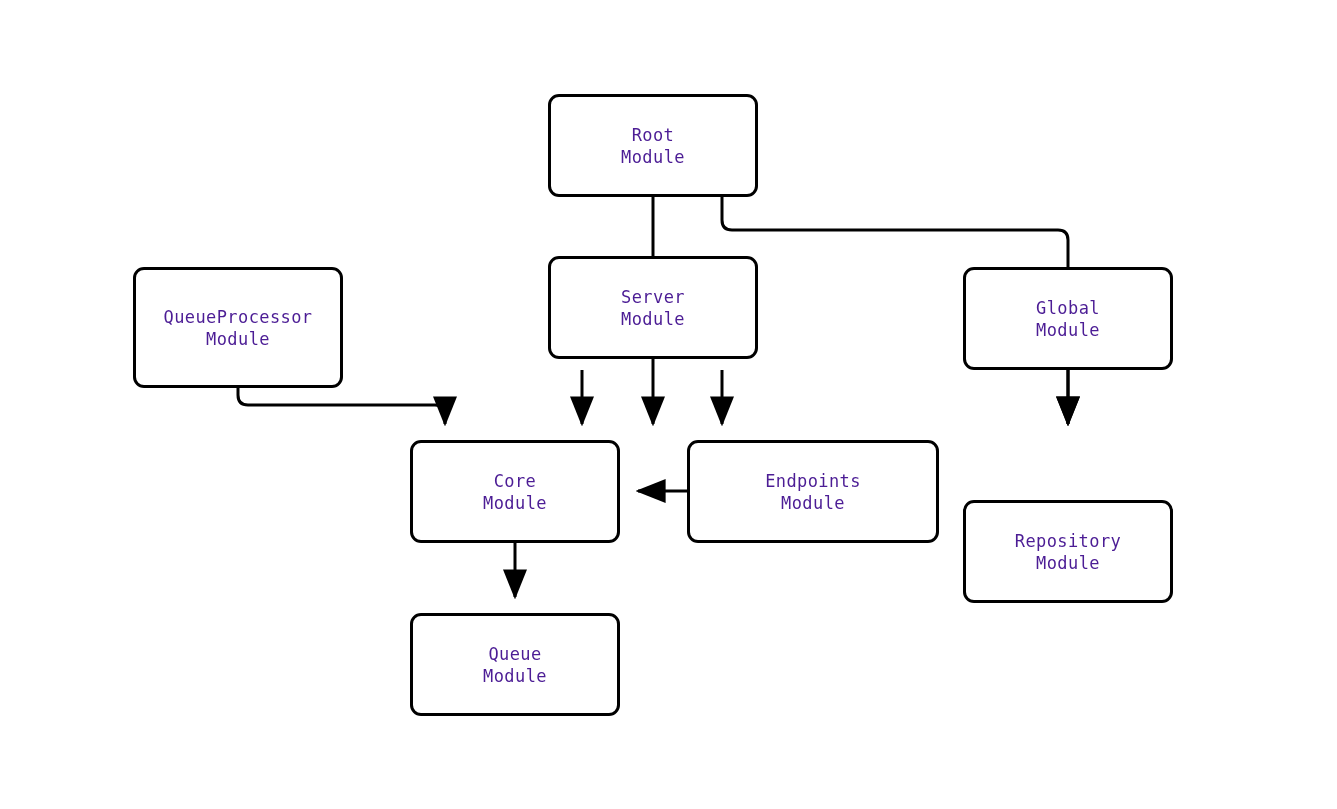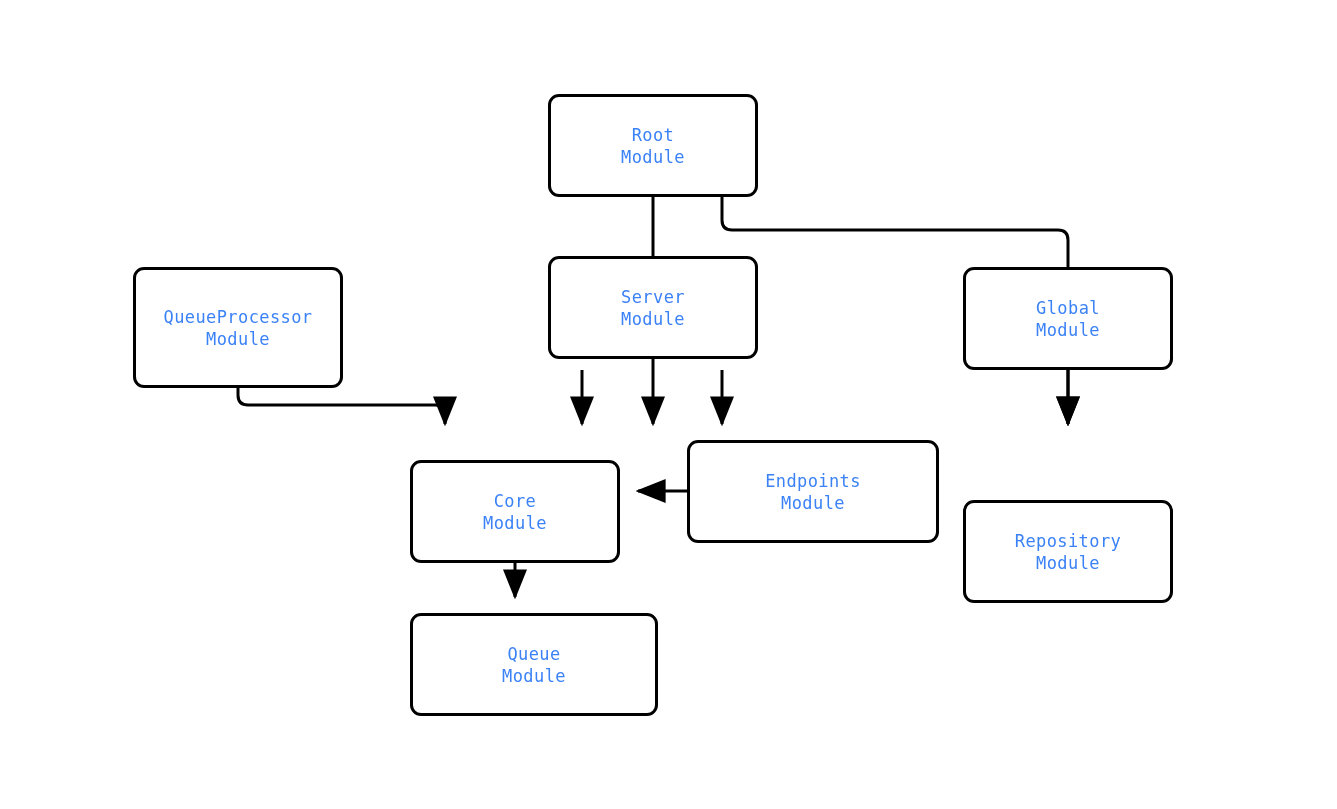--- a/index.html
+++ b/index.html
@@ -4,21 +4,21 @@
 <style>
   html,body{margin:0;padding:0;background:#ffffff;}
   body{width:1337px;height:809px;overflow:hidden;
        font-family:"DejaVu Sans Mono","Liberation Mono",monospace;}
   #canvas{position:relative;width:1337px;height:809px;background:#ffffff;}
   #edges{position:absolute;left:0;top:0;width:1337px;height:809px;}
   .node{position:absolute;box-sizing:border-box;
         background:#ffffff;border:3px solid #000000;border-radius:11px;
         display:flex;flex-direction:column;align-items:center;justify-content:center;
         z-index:2;}
-  .node .line{font-size:17px;line-height:22px;color:#3b82f6;
+  .node .line{font-size:17px;line-height:22px;color:#4c1d95;
               font-family:"DejaVu Sans Mono","Liberation Mono",monospace;
               letter-spacing:0.4px;white-space:pre;text-align:left;}
 </style>
 </head>
 <body>
 
 <div id="canvas">
 
   <svg id="edges" viewBox="0 0 1337 809" xmlns="http://www.w3.org/2000/svg">
     <defs>
@@ -48,31 +48,31 @@
         <div class="line">Module</div>
       </div>
       <div class="node" style="left: 548px; top: 256px; width: 210px; height: 103px; border-color: rgb(0, 0, 0); background: rgb(255, 255, 255);">
         <div class="line">Server</div>
         <div class="line">Module</div>
       </div>
       <div class="node" style="left: 963px; top: 267px; width: 210px; height: 103px; border-color: rgb(0, 0, 0); background: rgb(255, 255, 255);">
         <div class="line">Global</div>
         <div class="line">Module</div>
       </div>
-      <div class="node" style="left: 410px; top: 460px; width: 210px; height: 103px; border-color: rgb(0, 0, 0); background: rgb(255, 255, 255);">
+      <div class="node" style="left: 410px; top: 440px; width: 210px; height: 103px; border-color: rgb(0, 0, 0); background: rgb(255, 255, 255);">
         <div class="line">Core</div>
         <div class="line">Module</div>
       </div>
       <div class="node" style="left: 687px; top: 440px; width: 252px; height: 103px; border-color: rgb(0, 0, 0); background: rgb(255, 255, 255);">
         <div class="line">Endpoints</div>
         <div class="line">Module</div>
       </div>
       <div class="node" style="left: 963px; top: 456px; width: 210px; height: 103px; border-color: rgb(0, 0, 0); background: rgb(255, 255, 255); margin-top: 44px;">
         <div class="line">Repository</div>
         <div class="line">Module</div>
       </div>
-      <div class="node" style="left: 410px; top: 613px; width: 248px; height: 103px; border-color: rgb(0, 0, 0); background: rgb(255, 255, 255);">
+      <div class="node" style="left: 410px; top: 613px; width: 210px; height: 103px; border-color: rgb(0, 0, 0); background: rgb(255, 255, 255);">
         <div class="line">Queue</div>
         <div class="line">Module</div>
       </div>
     </div>
 
 </div>
 
 </body></html>

